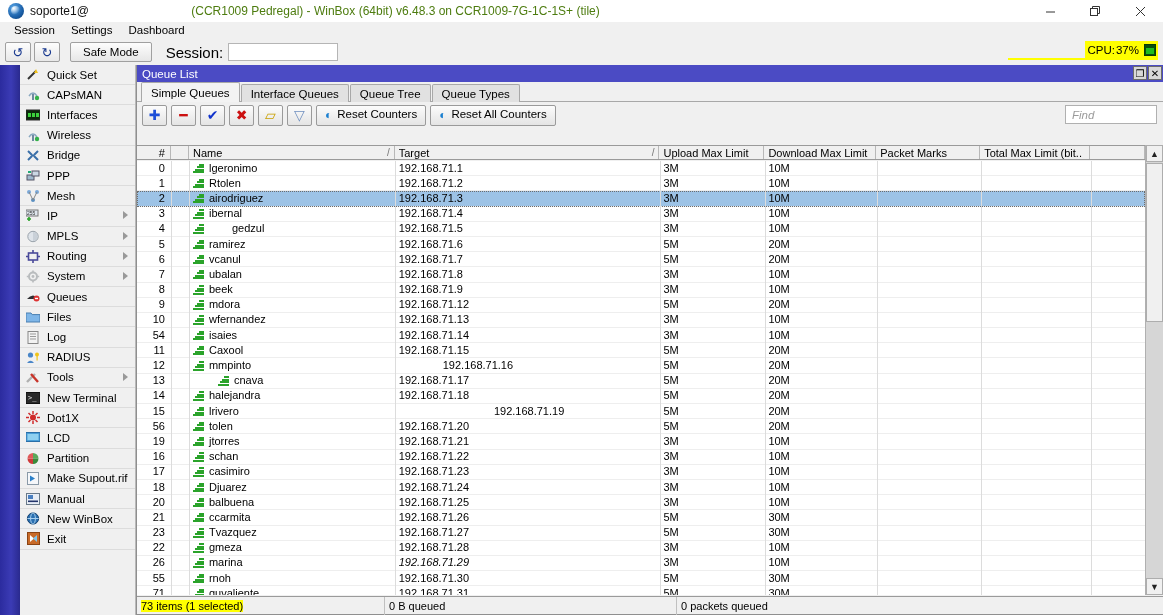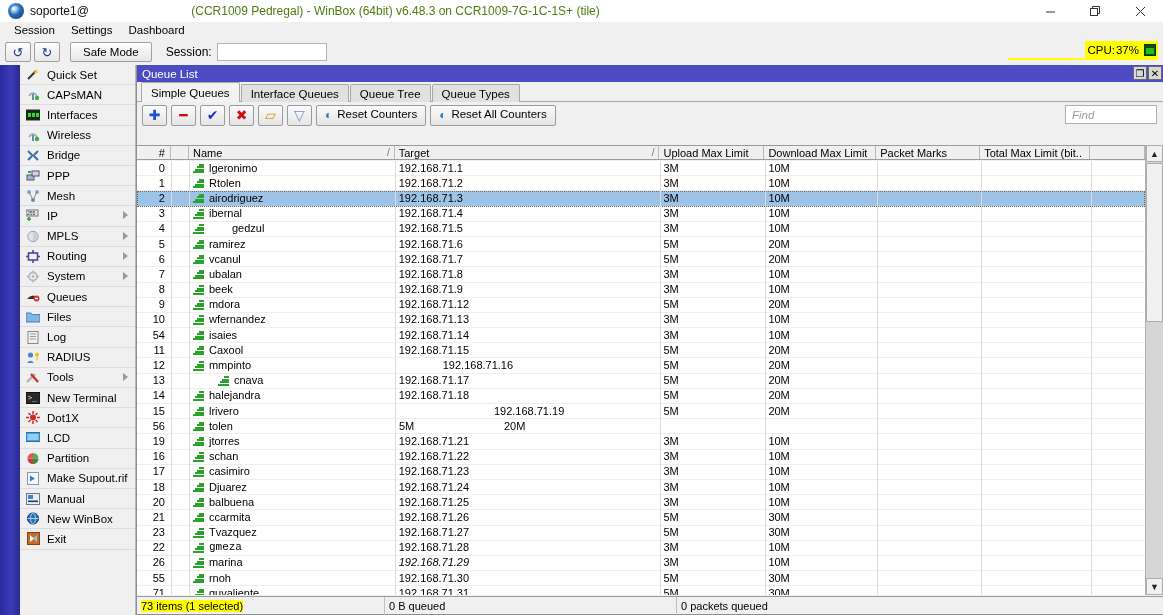--- a/index.html
+++ b/index.html
@@ -62,21 +62,21 @@
     border:1px solid #a0a0a0; border-radius:2px;
     display:flex; align-items:center; justify-content:center;
     font-size:13px; color:#1a3a8f;
   }
   .tb-safe {
     height:20px; padding:0 12px; margin-left:7px; margin-right:14px;
     background: linear-gradient(#fdfdfd,#e6e6e6);
     border:1px solid #a0a0a0; border-radius:2px;
     display:flex; align-items:center; font-size:11.5px; color:#000;
   }
-  .tb-session-label { font-size:12px; margin-right:5px; }
+  .tb-session-label { font-size:15px; margin-right:5px; }
   .tb-session-input {
     width:110px; height:18px; background:#fff; border:1px solid #b5b5b5;
   }
   .cpu-box {
     position:absolute; right:5px; top:41px; height:17px;
     background:#ffff00; display:flex; align-items:center; padding:0 2px;
     font-size:11.5px; color:#000;
   }
   .cpu-val { margin-left:1px; }
   .cpu-bar {
@@ -926,20 +926,21 @@
             <div class="cell" style="width: 18px;"></div>
             <div class="cell name" style="width: 206px;">
               <span class="qicon">
                 <i></i>
                 <i></i>
                 <i></i>
                 <i></i>
               </span>
               <span>tolen</span>
             </div>
+            <div class="cell" style="width: 265px;">192.168.71.20</div>
             <div class="cell" style="width: 105px;">5M</div>
             <div class="cell" style="width: 112px;">20M</div>
             <div class="cell" style="width: 104px;"></div>
             <div class="cell" style="width: 110px;"></div>
             <div class="cell" style="width: 55px;"></div>
           </div>
           <div class="row">
             <div class="cell num" style="width: 34px;">19</div>
             <div class="cell" style="width: 18px;"></div>
             <div class="cell name" style="width: 206px;">
@@ -1068,21 +1069,21 @@
             <div class="cell" style="width: 265px;">192.168.71.27</div>
             <div class="cell" style="width: 105px;">5M</div>
             <div class="cell" style="width: 112px;">30M</div>
             <div class="cell" style="width: 104px;"></div>
             <div class="cell" style="width: 110px;"></div>
             <div class="cell" style="width: 55px;"></div>
           </div>
           <div class="row">
             <div class="cell num" style="width: 34px;">22</div>
             <div class="cell" style="width: 18px;"></div>
-            <div class="cell name" style="width: 206px; font-family: Liberation Mono, monospace;">
+            <div class="cell name" style="width: 206px;">
               <span class="qicon">
                 <i></i>
                 <i></i>
                 <i></i>
                 <i></i>
               </span>
               <span>gmeza</span>
             </div>
             <div class="cell" style="width: 265px;">192.168.71.28</div>
             <div class="cell" style="width: 105px;">3M</div>

